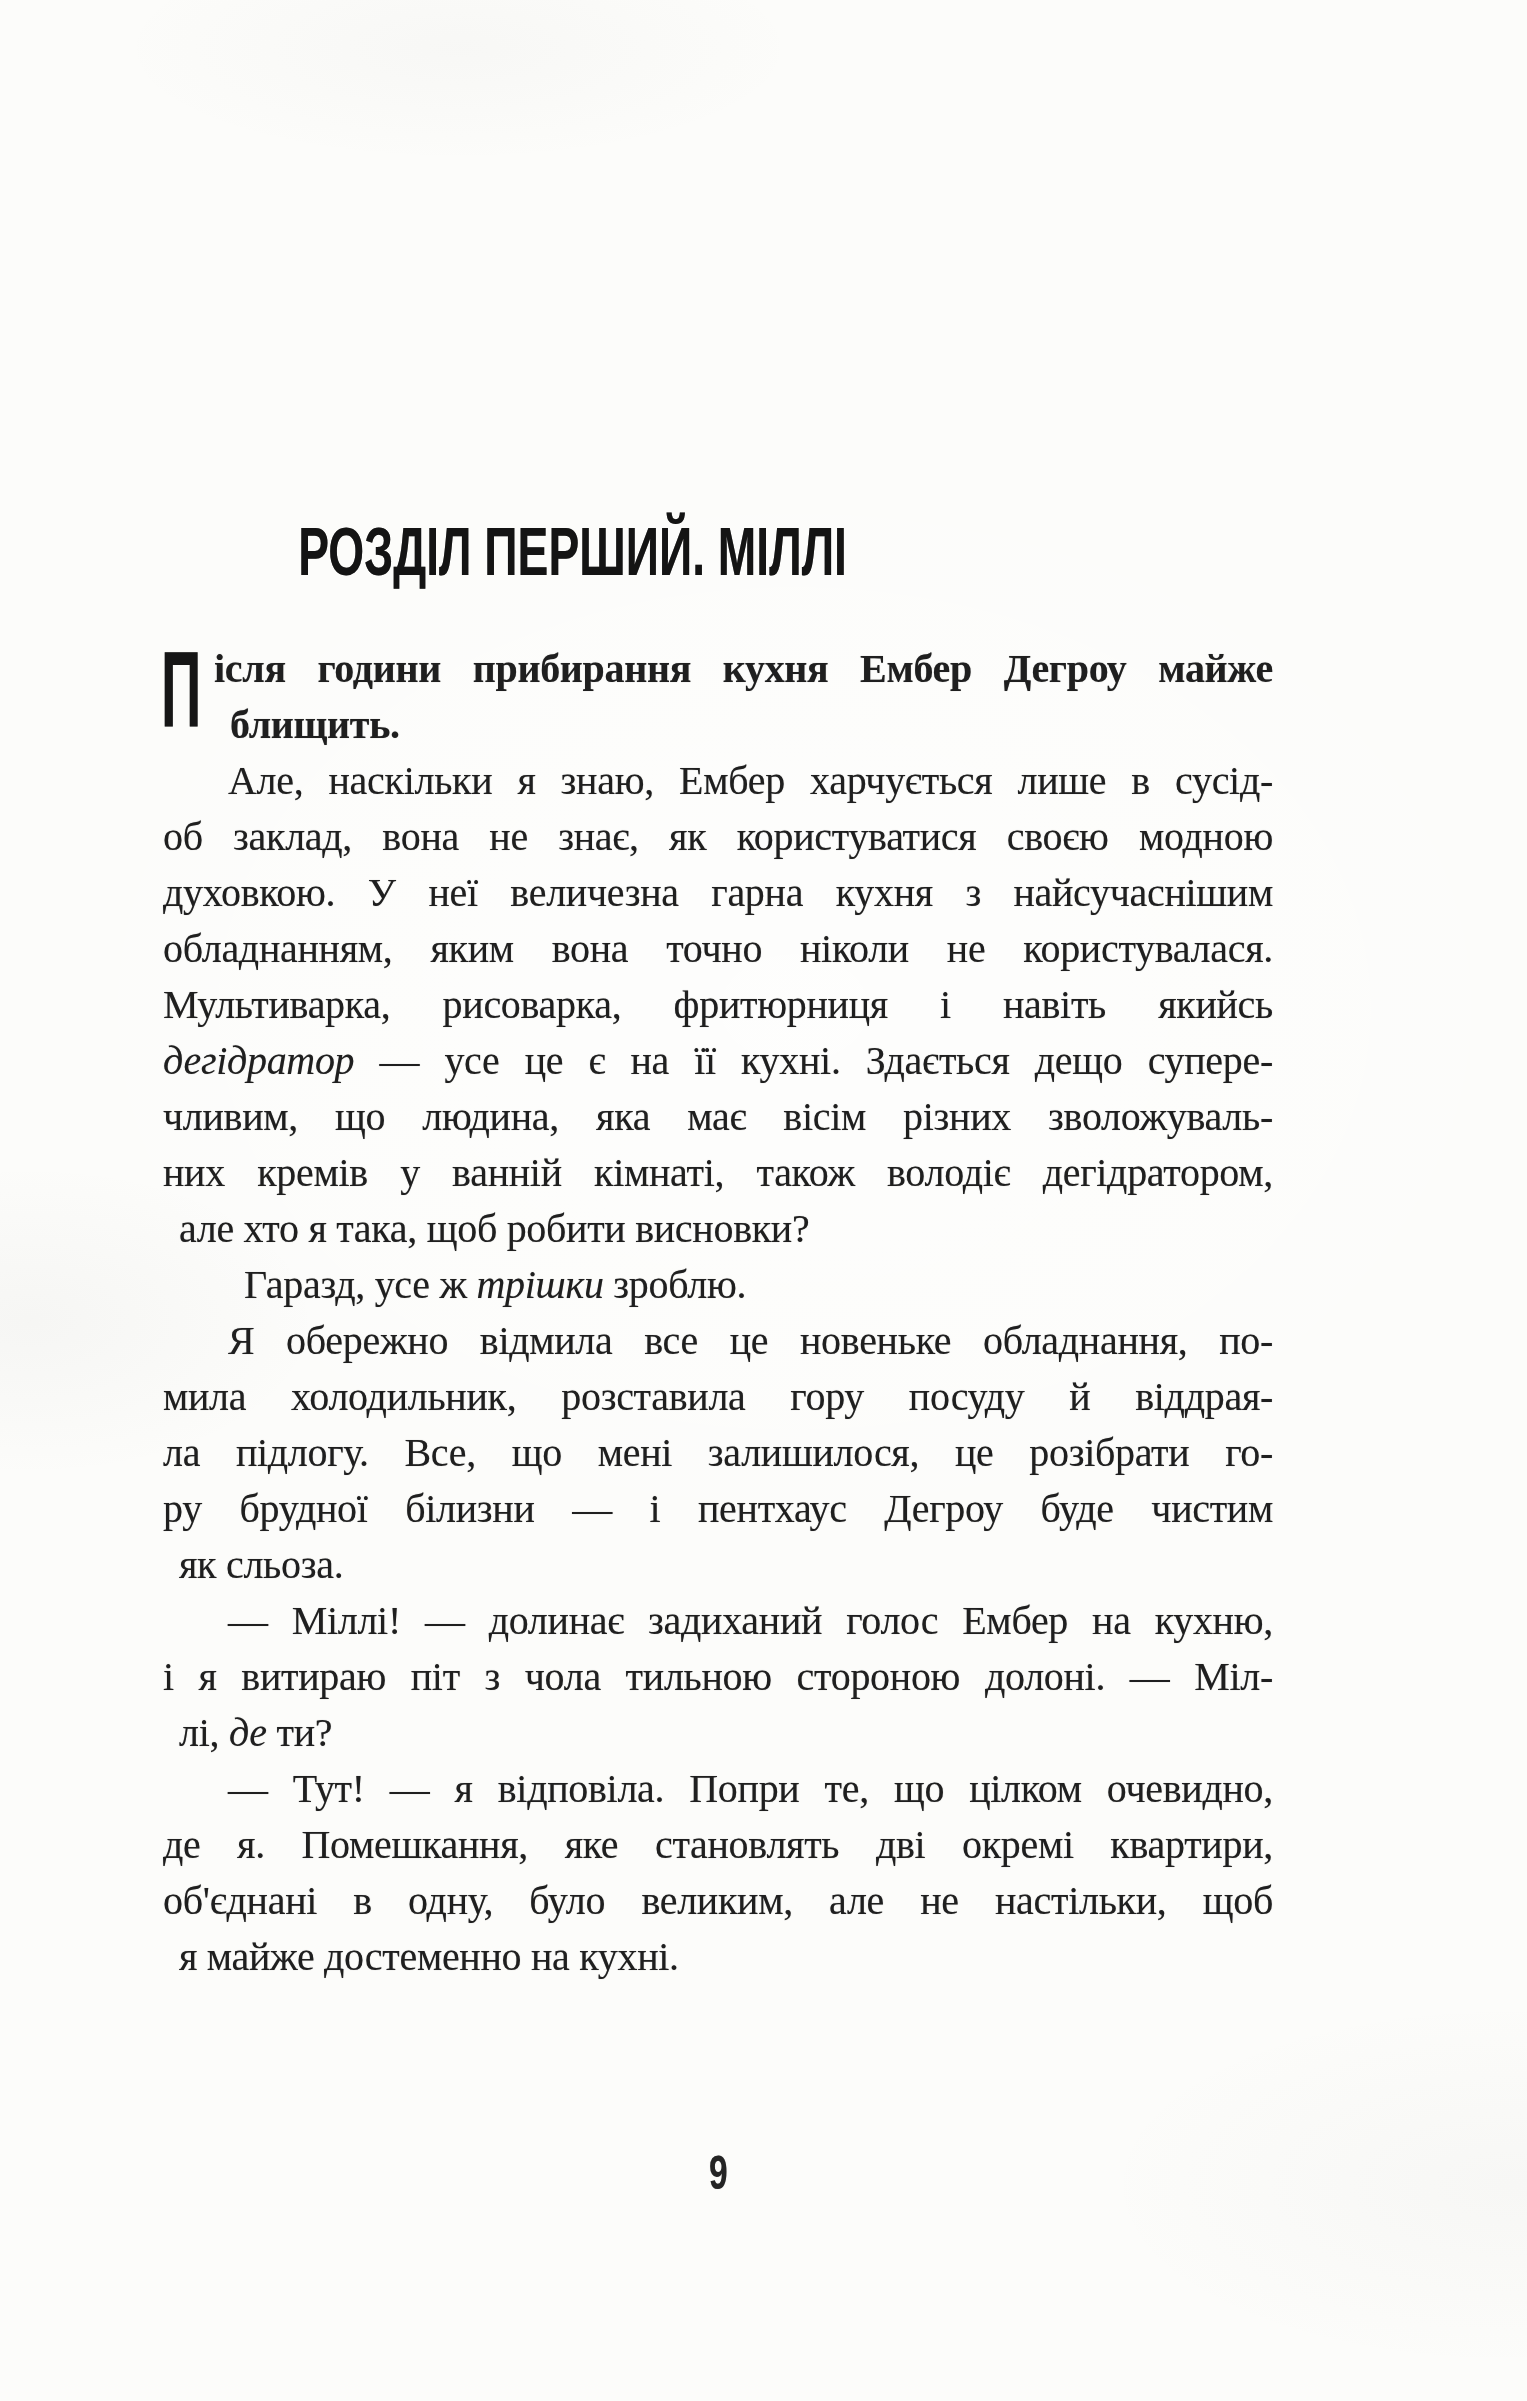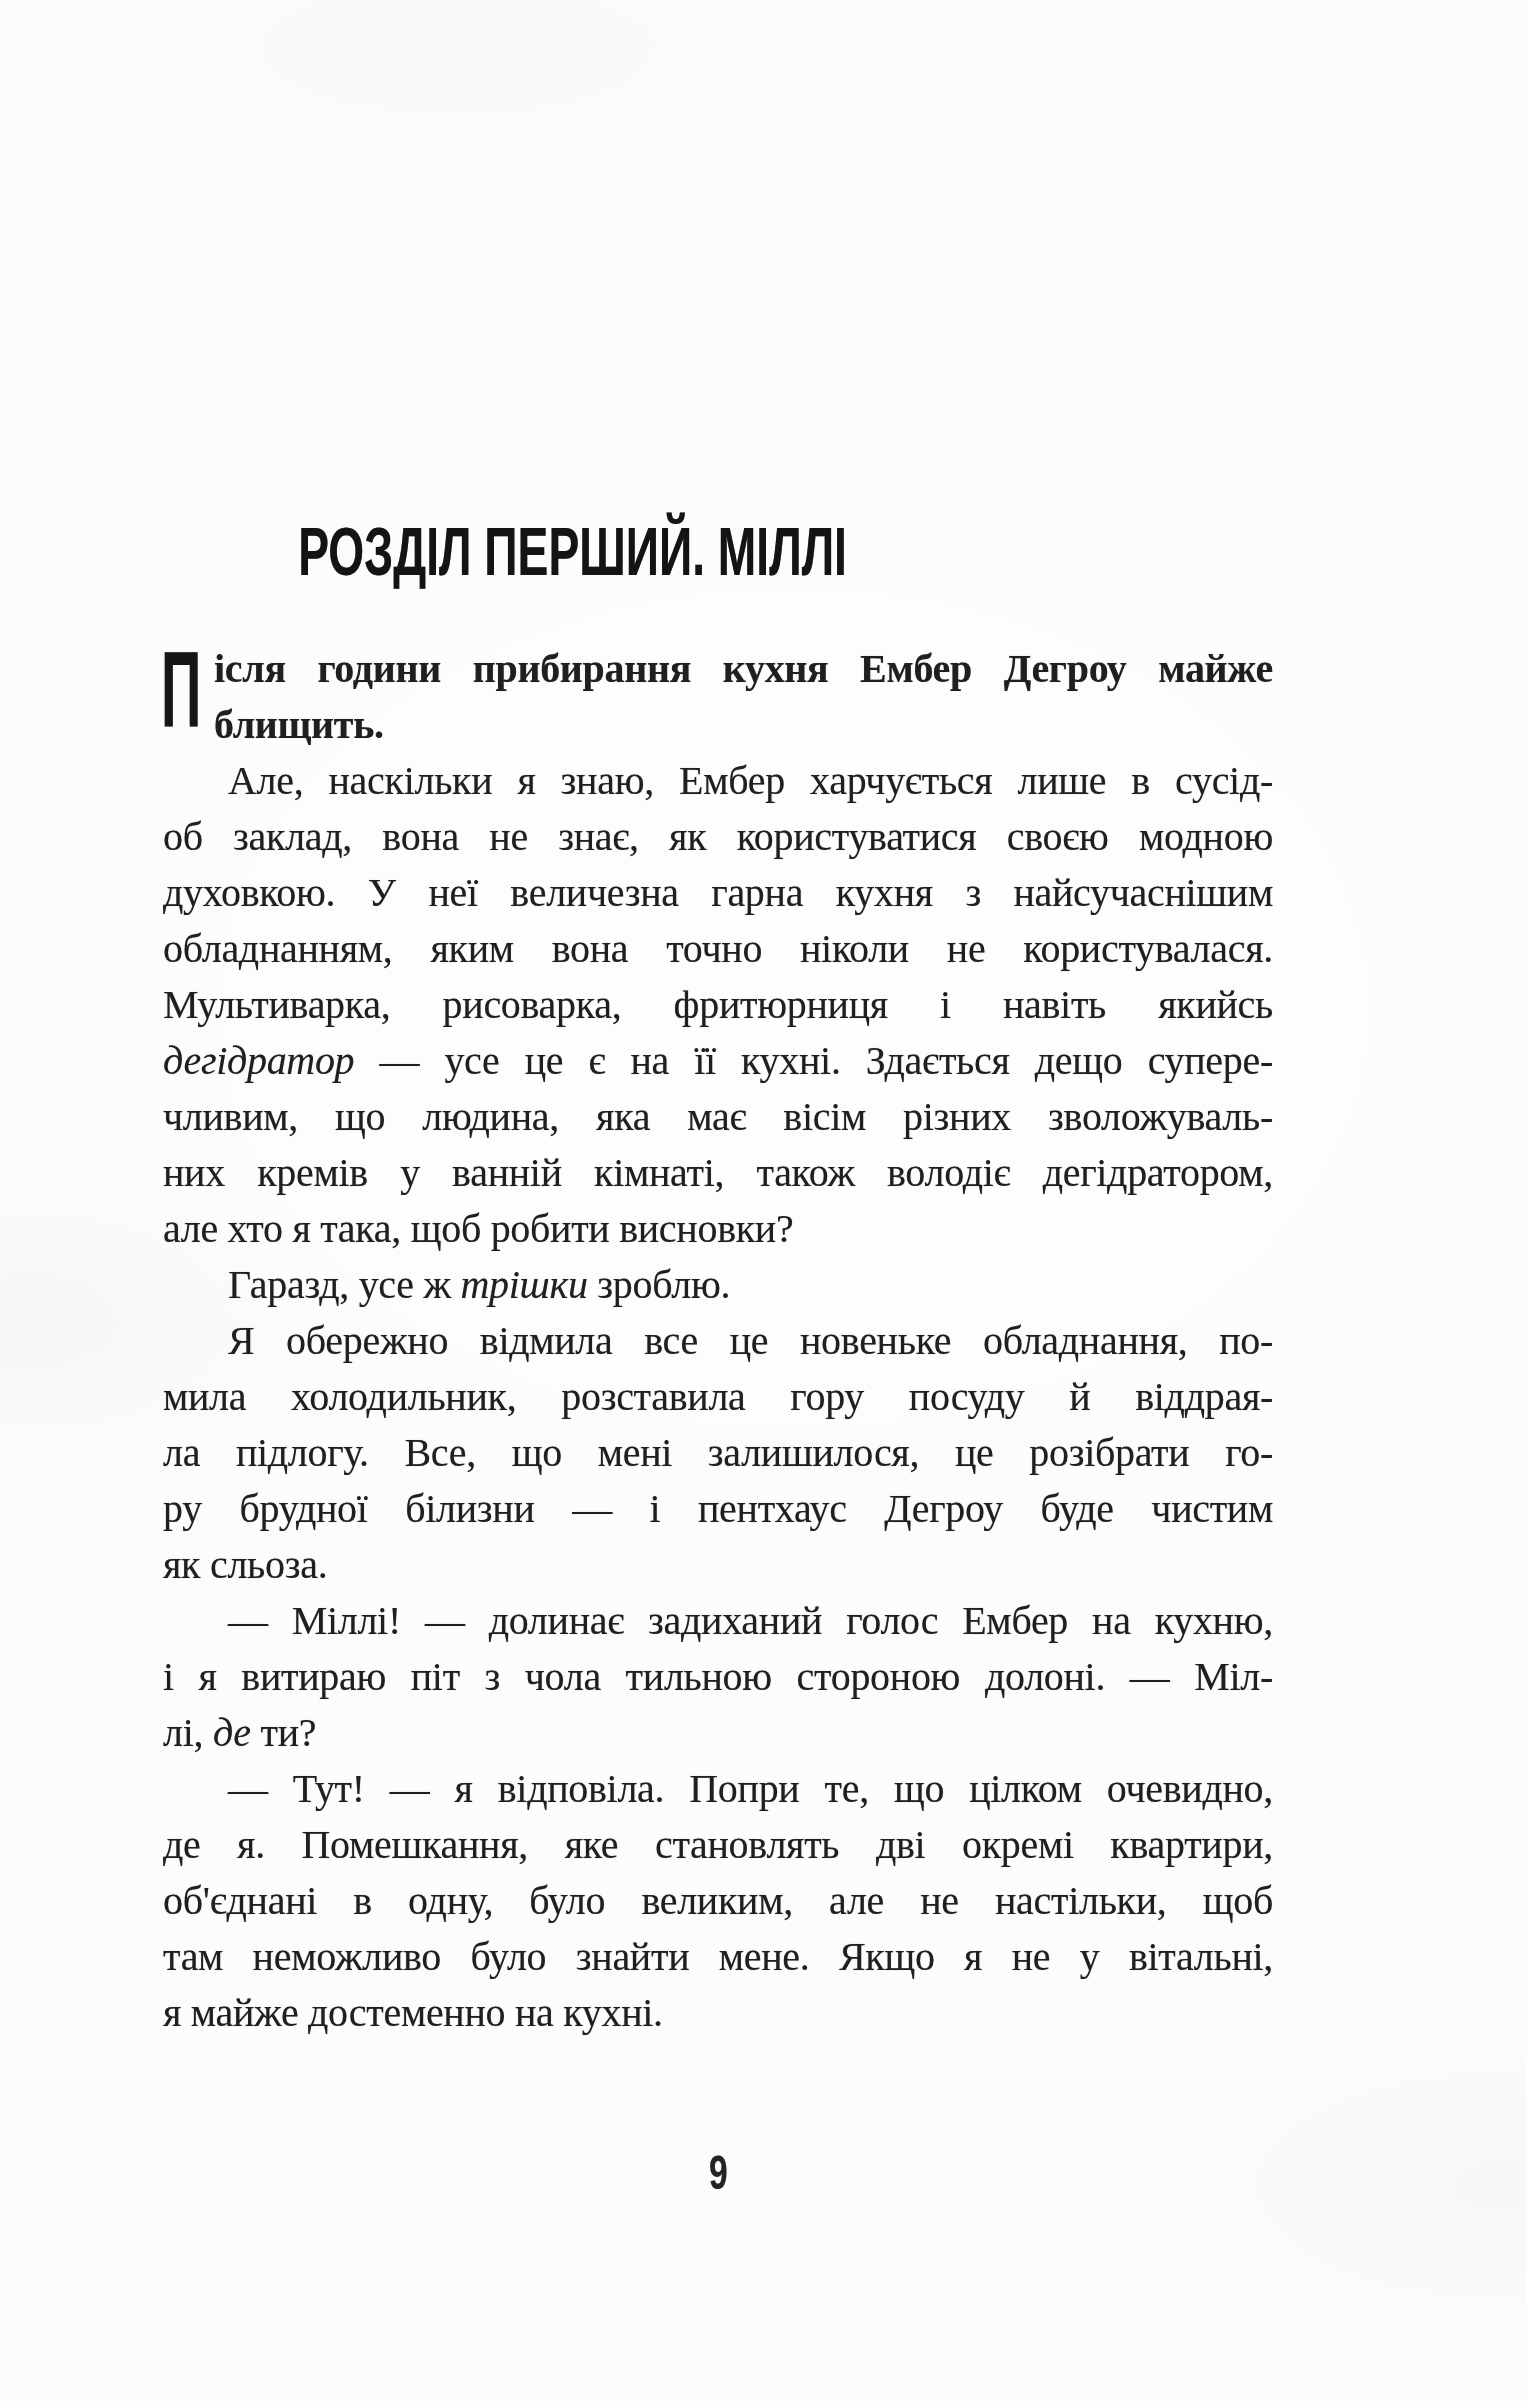--- a/index.html
+++ b/index.html
@@ -55,21 +55,21 @@
     color: #1f1f1f;
   }
   .line {
     height: 56px;
     line-height: 56px;
     text-align: justify;
     text-align-last: justify;
     text-justify: inter-word;
     text-shadow: 0 0 0.8px rgba(25,25,25,0.45);
   }
-  .line.end { text-align-last: left; }
+  .line.end { text-align-last: left; margin-left: 16px; }
   .line.indent { padding-left: 65px; }
 
   .dropcap-para { position: relative; }
   .dropcap-para .line { padding-left: 51px; font-weight: bold; }
   .dropcap {
     position: absolute;
     left: -2.4px;
     top: -5.6px;
     font-family: "Liberation Sans", sans-serif;
     font-weight: 700;
@@ -141,21 +141,20 @@
       </div>
       <div class="para">
         <div class="line indent"><span>— Міллі! — долинає задиханий голос Ембер на кухню,</span></div>
         <div class="line"><span>і я витираю піт з чола тильною стороною долоні. — Міл-</span></div>
         <div class="line end"><span>лі, </span><span class="it">де</span><span> ти?</span></div>
       </div>
       <div class="para">
         <div class="line indent"><span>— Тут! — я відповіла. Попри те, що цілком очевидно,</span></div>
         <div class="line"><span>де я. Помешкання, яке становлять дві окремі квартири,</span></div>
         <div class="line"><span>об'єднані в одну, було великим, але не настільки, щоб</span></div>
-        <div class="line"><span>там неможливо було знайти мене. Якщо я не у вітальні,</span></div>
         <div class="line end"><span>я майже достеменно на кухні.</span></div>
       </div>
     </div>
 
   <div class="page-number">
     <span class="squeeze">9</span>
   </div>
 
 </div>
 

